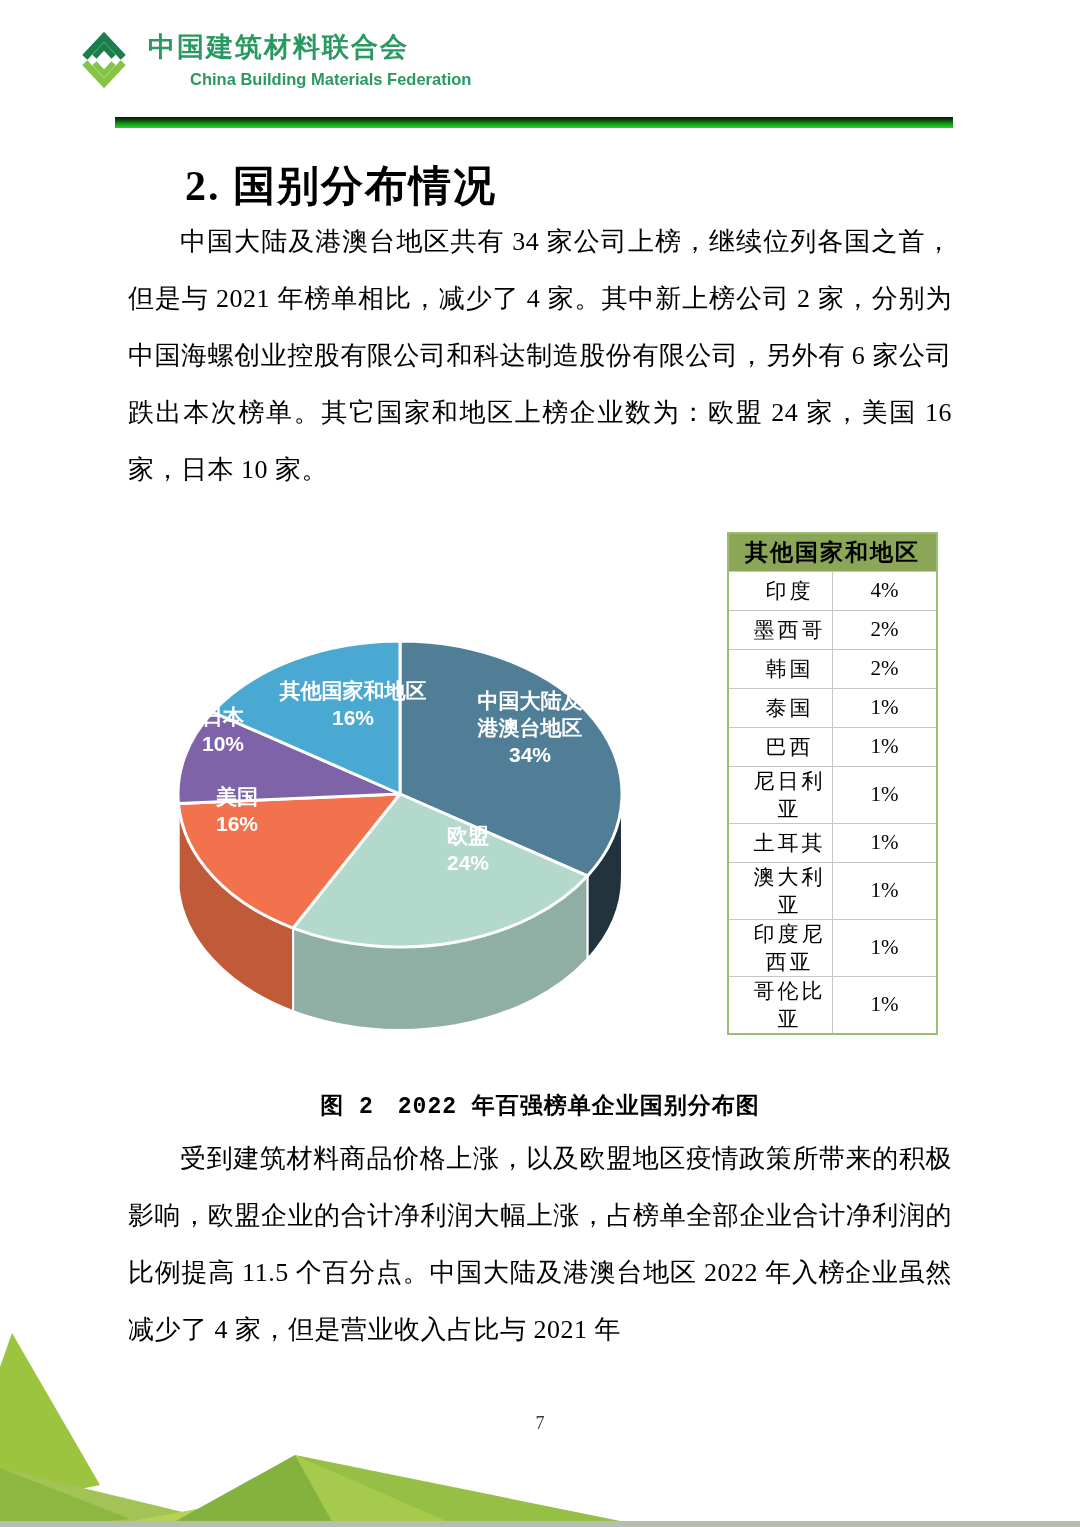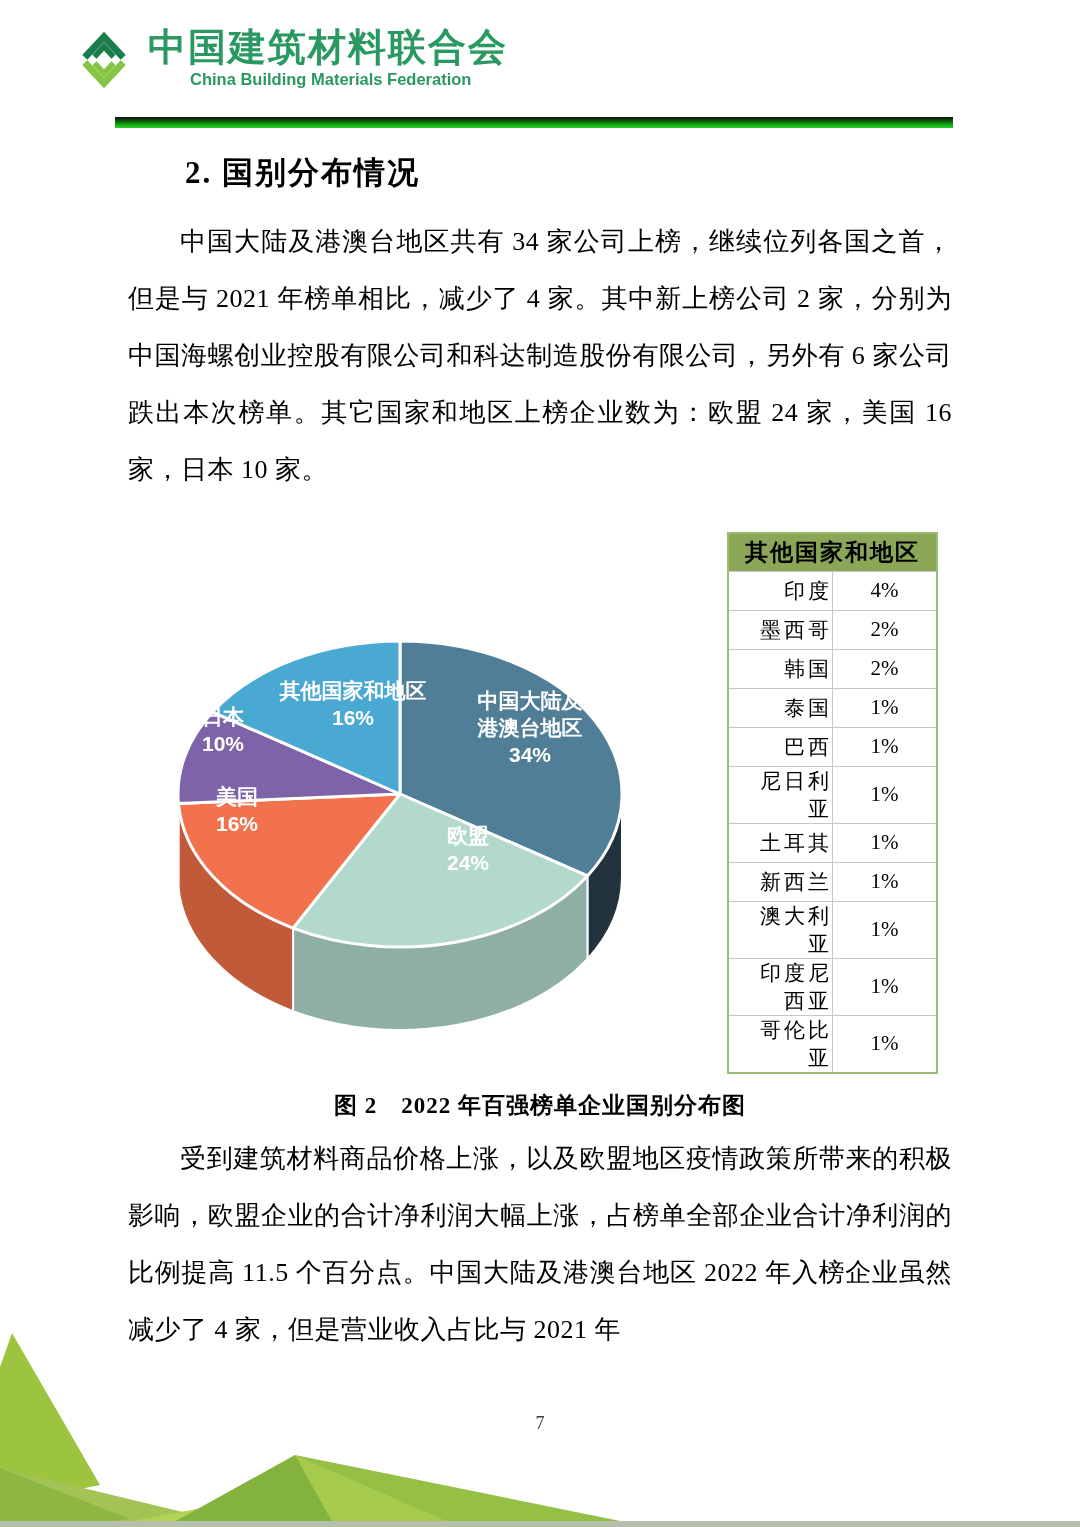--- a/index.html
+++ b/index.html
@@ -7,34 +7,34 @@
   .page {
     position:relative; width:1080px; height:1527px; margin:0 auto;
     background:#ffffff; overflow:hidden;
     font-family:"Liberation Serif","DejaVu Serif",serif; color:#000;
   }
   
   .logo { position:absolute; left:72px; top:22px; display:flex; align-items:center; }
   .logo-mark { width:64px; height:76px; margin-right:12px; }
   .logo-text .cn {
     font-family:Liberation Sans, sans-serif;
-    font-weight:bold; font-size:38px; color:#2a9861; letter-spacing:2px; line-height:38px;
+    font-weight:bold; font-size:27px; color:#2a9861; letter-spacing:2px; line-height:38px;
   }
   .logo-text .en {
     font-family:"Liberation Sans","DejaVu Sans",sans-serif;
     font-weight:bold; font-size:16.5px; color:#2a9861; line-height:26px;margin-left:42px;
   }
   .header-rule {
     position:absolute; left:115px; top:117px; width:838px; height:11px;
     background:linear-gradient(180deg,#101010 0%,#0a4d0a 30%,#129e12 65%,#2bd22b 100%);
   }
   
   .heading {
-    position:absolute; left:185px; top:152px;
-    font-size:31px; font-weight:bold; letter-spacing:2px;text-align:right;
+    position:absolute; left:185px; top:158px;
+    font-size:42px; font-weight:bold; letter-spacing:2px;text-align:right;
   }
   .para {
     position:absolute; left:128px; width:824px;
     font-size:26px; line-height:57px; text-align:justify;
     text-indent:2em; letter-spacing:0.5px;
   }
   .para-1 { top:213px; }
   .para-2 { top:1130px; }
   
   .pie-svg { position:absolute; left:155px; top:615px; }
@@ -44,25 +44,25 @@
     border:2px solid #9bbd72;
     font-size:21px;
   }
   .side-table th {
     height:38px; background:#8aa656; color:#000; font-weight:bold;
     font-size:23px; letter-spacing:2px; text-align:center;
   }
   .side-table td {
     height:39px; border-top:1px solid #c6c6c6; background:#fff;
   }
-  .side-table td.country { width:139px; padding-left:18px; text-align:right; letter-spacing:3px; }
+  .side-table td.country { width:139px; padding-left:18px; text-align:center; letter-spacing:3px; }
   .side-table td.pct { width:72px; text-align:center; border-left:1px solid #c6c6c6; }
   .figure-caption {
     position:absolute; left:0; top:1090px; width:1080px; text-align:center;
-    font-family:Liberation Serif, serif;
+    font-family:Liberation Mono, monospace;
     font-weight:bold; font-size:23px; letter-spacing:1px;
   }
   
   .page-number {
     position:absolute; left:0; top:1413px; width:1080px; text-align:center;
     font-size:18px; color:#3a3a3a;
   }
   .footer-deco { position:absolute; left:0; top:1327px; }
   .footer-strip {
     position:absolute; left:0; top:1521px; width:1080px; height:6px; background:#b5bfab;
@@ -136,24 +136,20 @@
         </tr>
         <tr>
           <td class="country">尼日利亚</td>
           <td class="pct">1%</td>
         </tr>
         <tr>
           <td class="country">土耳其</td>
           <td class="pct">1%</td>
         </tr>
         <tr>
-          <td class="country">新西兰</td>
-          <td class="pct">1%</td>
-        </tr>
-        <tr>
           <td class="country">澳大利亚</td>
           <td class="pct">1%</td>
         </tr>
         <tr>
           <td class="country">印度尼西亚</td>
           <td class="pct">1%</td>
         </tr>
         <tr>
           <td class="country">哥伦比亚</td>
           <td class="pct">1%</td>

